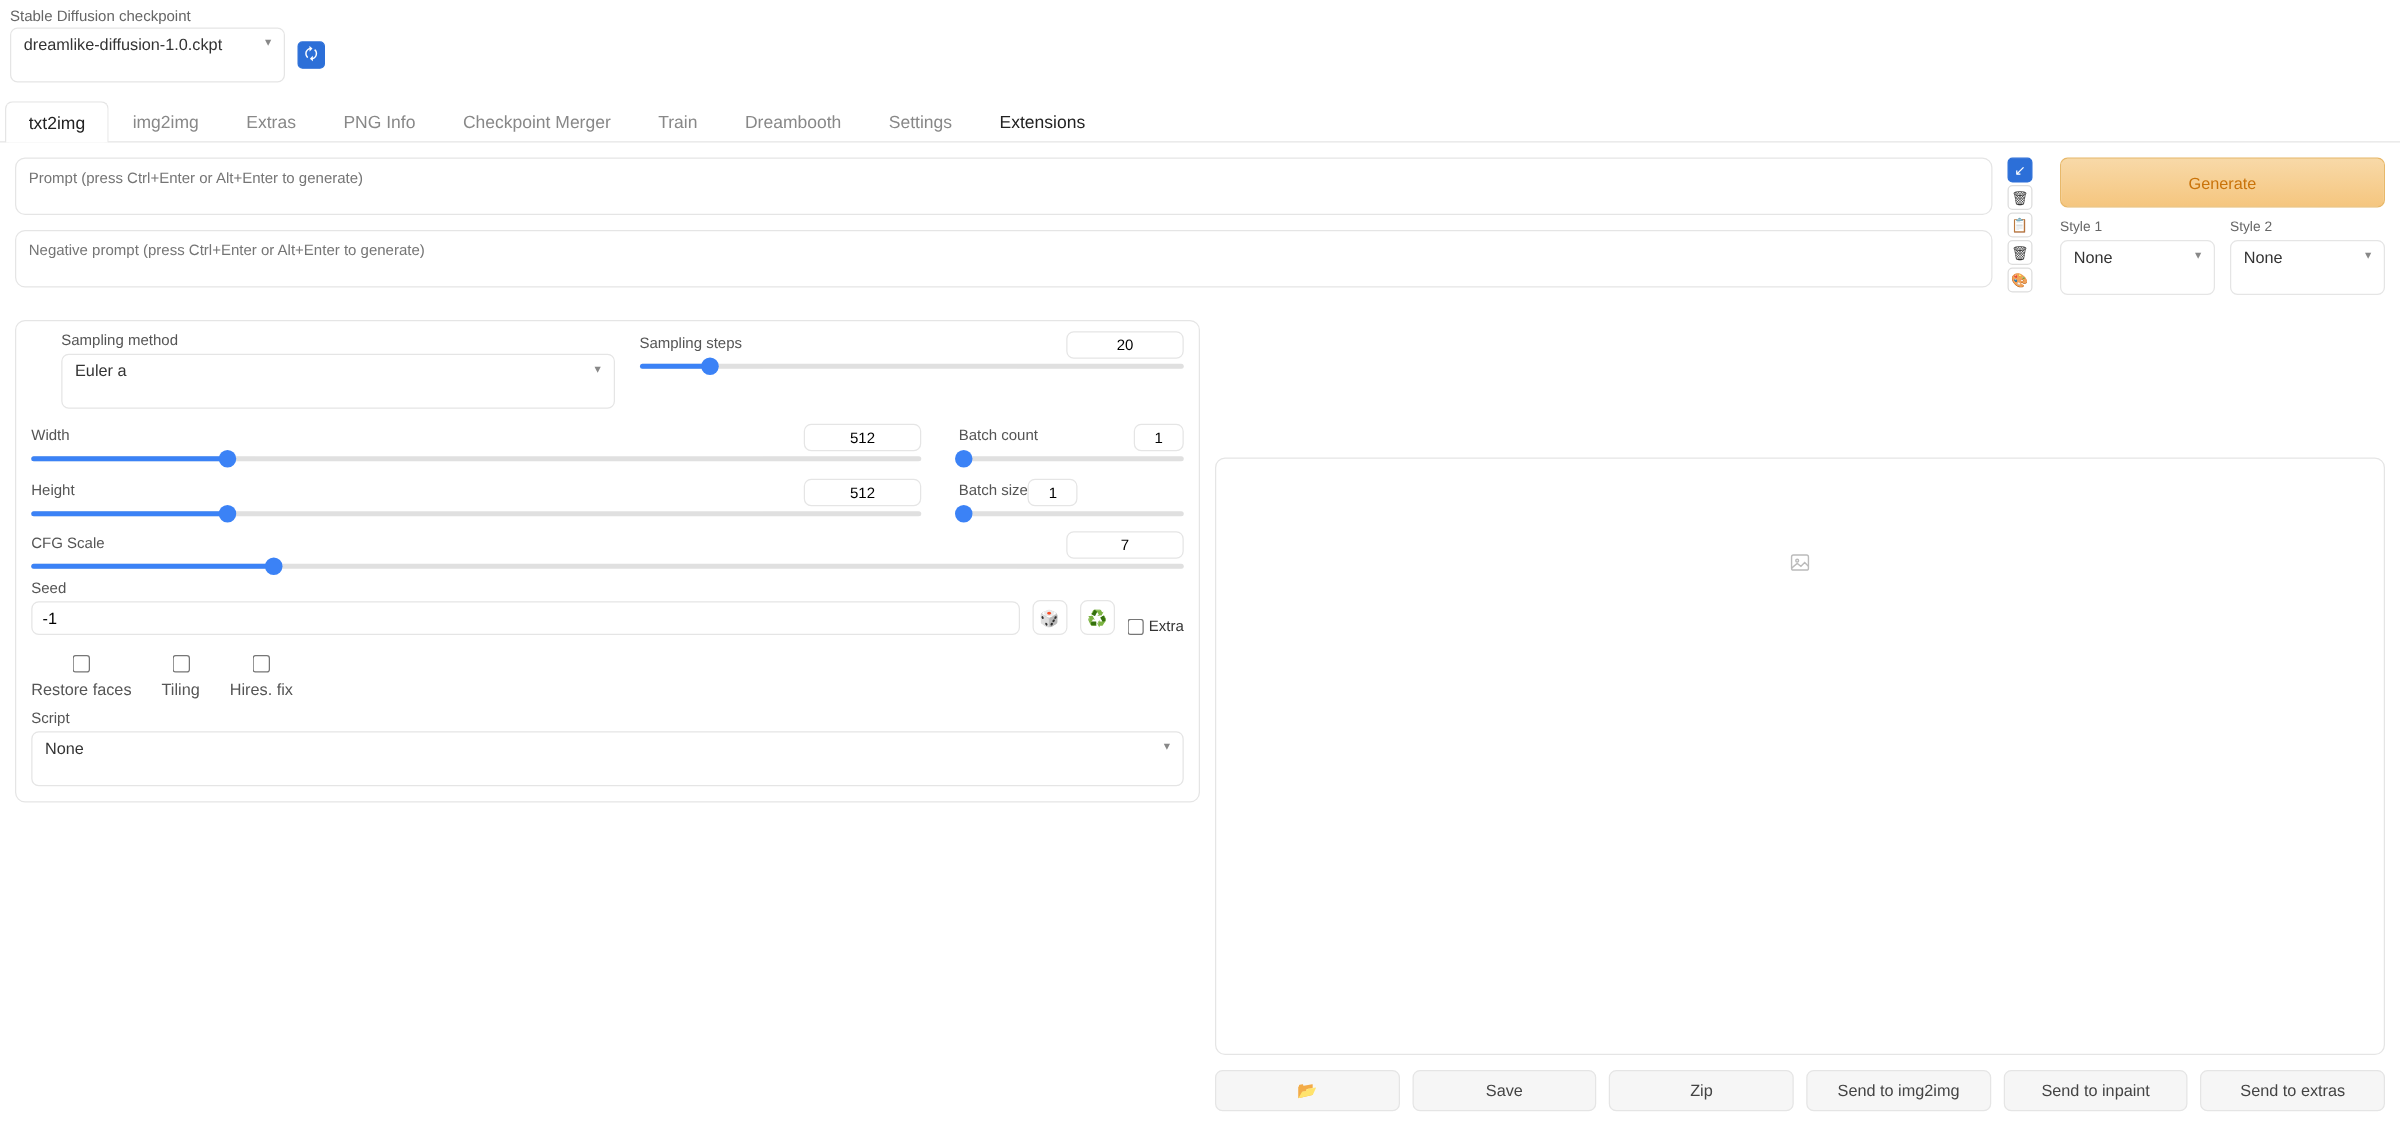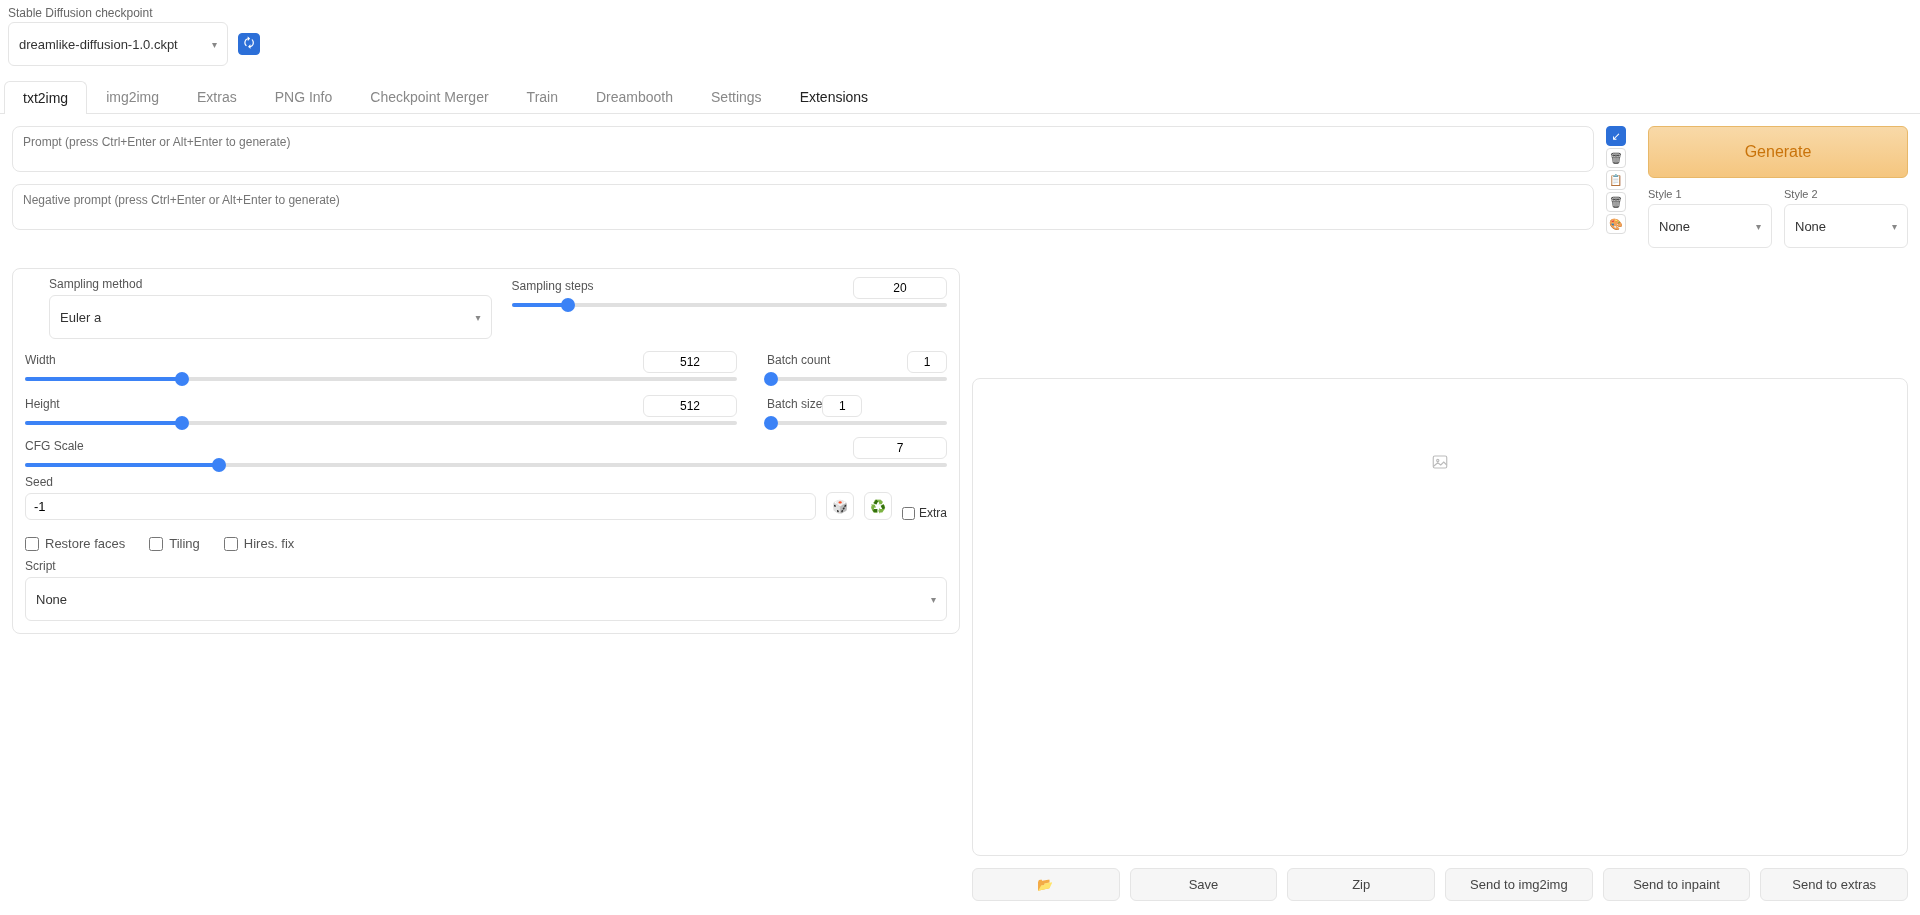--- a/index.html
+++ b/index.html
@@ -1,54 +1,54 @@
 <!DOCTYPE html>
 <html><head>
 <meta charset="utf-8">
 <style>
 * { box-sizing: border-box; margin: 0; padding: 0; }
 body { font-family: -apple-system, BlinkMacSystemFont, "Segoe UI", Arial, sans-serif; font-size: 13px; color: #333; background: #fff; }
 .top-bar { padding: 6px 8px; display: flex; align-items: center; gap: 10px; }
 .top-label { font-size: 12px; color: #666; margin-bottom: 2px; }
 .checkpoint-select { position: relative; }
-.select-box { display: flex; align-items: center; justify-content: space-between; border: 1px solid #e5e5e5; border-radius: 6px; padding: 21px 10px; font-size: 13px; background: #fff; cursor: pointer; min-width: 220px; height: 44px; }
+.select-box { display: flex; justify-content: space-between; border: 1px solid #e5e5e5; border-radius: 6px; padding: 5px 10px; font-size: 13px; background: #fff; cursor: pointer; min-width: 220px; height: 44px; }
 .select-box .chev { color: #888; font-size: 10px; }
 .refresh-btn { width: 22px; height: 22px; border: 1px solid #2c6fd8; border-radius: 4px; background: #2c6fd8; color: #fff; display: flex; align-items: center; justify-content: center; cursor: pointer; font-size: 12px; margin-top: 16px; }
 .tabs { display: flex; border-bottom: 1px solid #e5e5e5; padding: 0 4px; margin-top: 8px; }
 .tab { padding: 8px 18px; cursor: pointer; font-size: 14px; color: #888; border: 1px solid transparent; border-bottom: none; border-radius: 6px 6px 0 0; }
 .tab.active { color: #222; border-color: #e5e5e5; background: #fff; position: relative; top: 1px; }
 .tab.emph { color: #222; }
 .prompts { flex: 1; display: flex; flex-direction: column; gap: 12px; }
 .prompt-box { border: 1px solid #e5e5e5; border-radius: 8px; padding: 8px 10px; resize: none; font-family: inherit; font-size: 12px; color: #999; min-height: 40px; }
 .prompt-box.neg { min-height: 40px; }
 .side-icons { display: flex; flex-direction: column; gap: 2px; width: 22px; }
 .icon-btn { width: 20px; height: 20px; border: 1px solid #ddd; border-radius: 4px; display: flex; align-items: center; justify-content: center; font-size: 11px; cursor: pointer; background: #fff; }
 .icon-btn.arrow { background: #2c6fd8; color: #fff; border-color: #2c6fd8; }
 .gen-col { flex: 0 0 260px; margin-left: 8px; display: flex; flex-direction: column; gap: 10px; }
-.gen-btn { background: linear-gradient(#f8d9a8, #f5c67f); border: 1px solid #e8b869; color: #c9730a; font-size: 16px; font-weight: 500; border-radius: 6px; height: 52px; cursor: pointer; }
+.gen-btn { background: linear-gradient(#f8d9a8, #f5c67f); border: 1px solid #e8b869; color: #c9730a; font-size: 13px; font-weight: 500; border-radius: 6px; height: 40px; cursor: pointer; }
 .style-row { display: flex; gap: 12px; }
 .style-sel { flex: 1; }
 .style-label { font-size: 11px; color: #666; margin-bottom: 4px; display: block; }
 .panel { border: 1px solid #e5e5e5; border-radius: 8px; padding: 8px 12px 12px; margin-top: 20px; }
 .field-label { font-size: 12px; color: #555; margin-bottom: 4px; display: block; }
 .slider-track { position: relative; flex: 1; height: 4px; background: #e0e0e0; border-radius: 2px; cursor: pointer; }
 .slider-fill { position: absolute; left: 0; top: 0; bottom: 0; background: #3b82f6; border-radius: 2px; }
 .slider-thumb { position: absolute; top: 50%; width: 14px; height: 14px; background: #3b82f6; border-radius: 50%; transform: translate(-50%, -50%); }
 .num-box { width: 94px; text-align: center; border: 1px solid #e5e5e5; border-radius: 6px; padding: 3px 6px; font-size: 12px; background: #fff; }
 .sampling-row { display: flex; gap: 20px; align-items: flex-start; }
 .sampling-method { flex: 0 0 48%; margin-left: 24px; }
 .sampling-steps { flex: 1; }
 .wh-grid { display: grid; grid-template-columns: 1fr 180px; gap: 20px 30px; }
 .cfg-row { margin-top: 6px; }
 .seed-row { display: flex; gap: 10px; align-items: flex-end; margin-top: 8px; }
 .seed-input { flex: 1; }
 .seed-input input { width: 100%; border: 1px solid #e5e5e5; border-radius: 6px; padding: 5px 8px; font-size: 13px; }
 .small-btn { width: 28px; height: 28px; border: 1px solid #e5e5e5; border-radius: 6px; background: #fff; cursor: pointer; display: flex; align-items: center; justify-content: center; }
 .check-row { display: flex; gap: 24px; margin-top: 16px; font-size: 13px; color: #555; }
-.check-row label { display: flex; align-items: center; gap: 6px; cursor: pointer; }
+.check-row label { display: flex; align-items: center; gap: 6px; cursor: pointer; flex-direction: column; }
 .check-row input { width: 14px; height: 14px; }
 .script-row { margin-top: 8px; }
 .output-area { border: 1px solid #e5e5e5; border-radius: 8px; flex: 1; min-height: 478px; margin-top: 130px; display: flex; align-items: flex-start; justify-content: center; padding-top: 74px; color: #bbb; }
 .out-placeholder svg { width: 18px; height: 18px; stroke: #bbb; fill: none; }
 .btn-row { display: flex; gap: 10px; margin-top: 12px; }
 .act-btn { flex: 1; border: 1px solid #e5e5e5; border-radius: 6px; background: #f6f6f6; padding: 8px 6px; font-size: 13px; color: #444; cursor: pointer; text-align: center; }
 .upper-wrap { display: flex; padding: 0 12px; gap: 12px; }
 .upper-left { flex: 1; }
 .slider-grp { margin-top: 4px; }
 .wh-left { display: flex; flex-direction: column; gap: 14px; }

